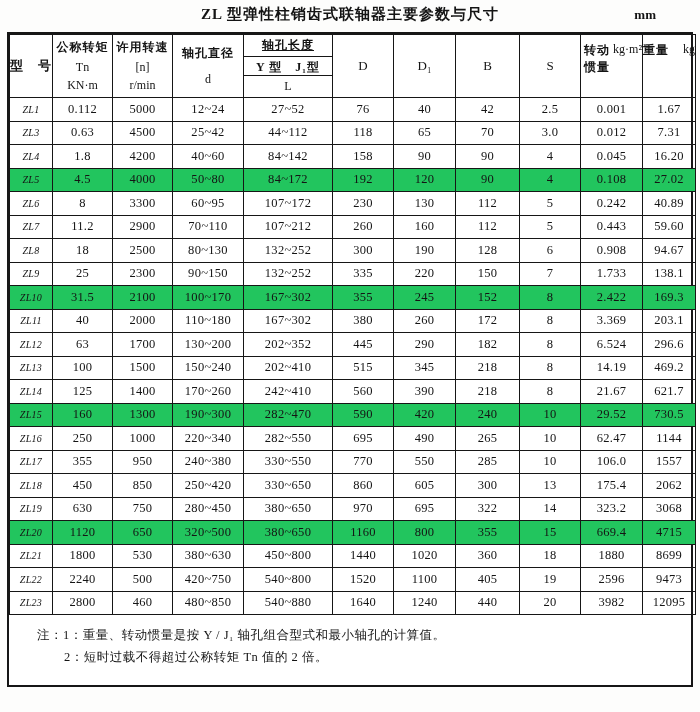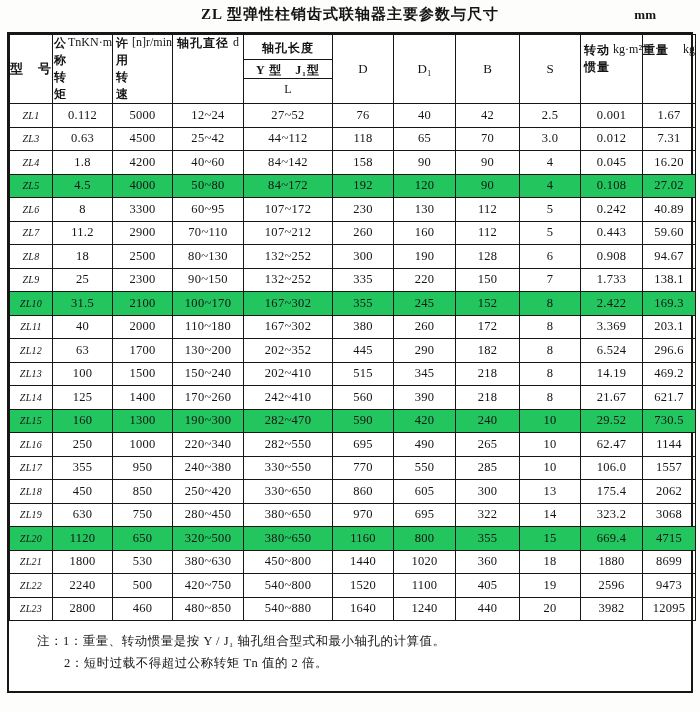--- a/index.html
+++ b/index.html
@@ -10,27 +10,27 @@
   .title-row { position:relative; height:24px; margin-bottom:3px; }
   .page-title { text-align:center; font-size:15px; font-weight:bold; letter-spacing:1px; }
   .unit-label { position:absolute; right:44px; top:2px; font-size:13px; font-weight:bold; }
 
   .frame { margin:0 7px; border:2px solid #161616; background:#fff; }
 
   table { width:100%; table-layout:fixed; border-collapse:collapse; }
   th, td { border:1px solid #161616; font-weight:normal; }
 
   thead th { height:63px; padding:0; font-size:12px; vertical-align:middle; text-align:center; }
-  .h-stack { display:flex; flex-direction:row; justify-content:space-evenly; height:100%; }
+  .h-stack { display:flex; flex-direction:column; justify-content:space-evenly; height:100%; }
   .h-ends  { display:flex; flex-direction:row; justify-content:space-between; height:100%; padding:7px 0; }
   .cn { font-weight:bold; letter-spacing:1px; }
   .single { font-size:13px; }
 
   .len-th { padding:0; }
-  .len-th .l1 { height:21px; line-height:21px; }
+  .len-th .l1 { height:21px; line-height:21px;text-decoration:underline; }
   .len-th .l2 { height:20px; line-height:20px; border-top:1px solid #161616; border-bottom:1px solid #161616; }
   .len-th .l3 { height:21px; line-height:20px; }
 
   tbody td { height:23.5px; text-align:center; font-size:12.5px; letter-spacing:0.3px; }
   tbody td.model { font-size:10px;font-style:italic; }
   tr.shaded td { background:#22c55e; }
 
   .notes { padding:10px 10px 16px 28px; font-size:12.5px; line-height:1.75; letter-spacing:0.5px; }
   .note-line-2 { padding-left:27px; }
 </style>

